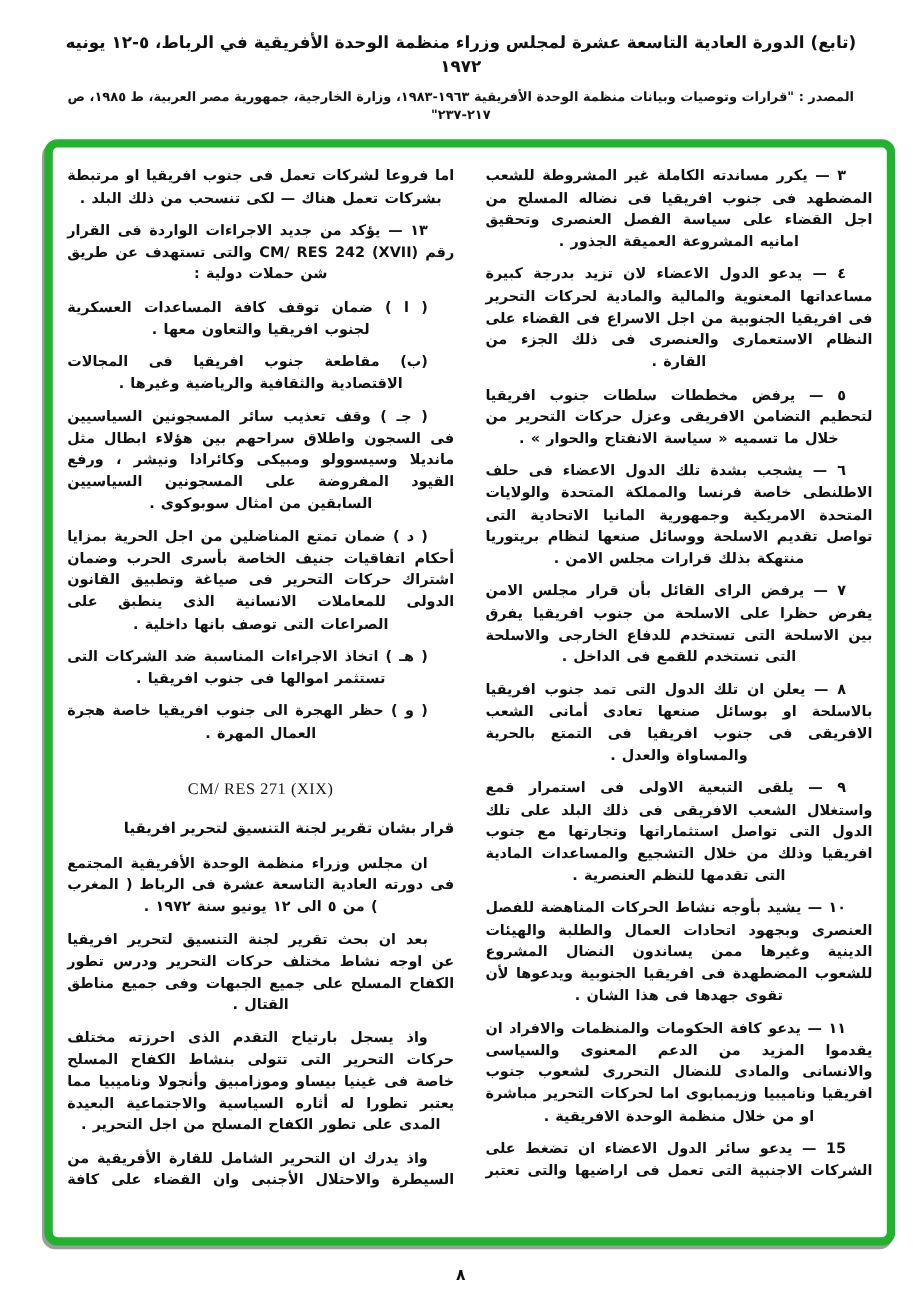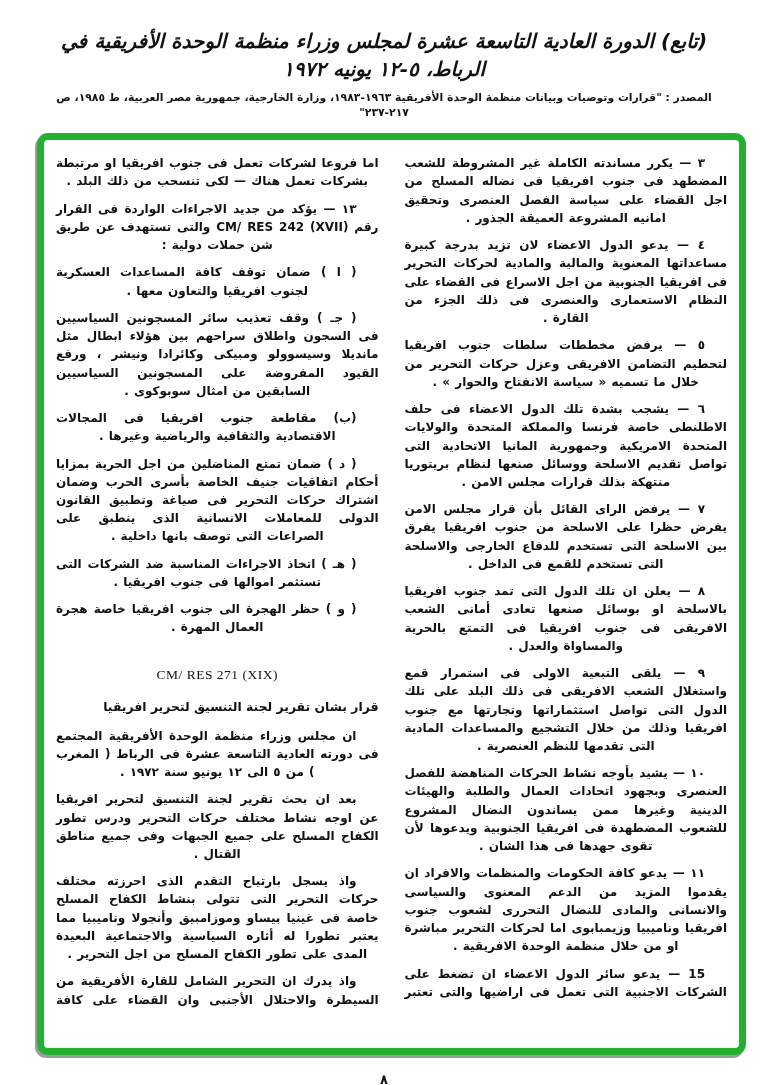--- a/index.html
+++ b/index.html
@@ -5,23 +5,22 @@
   html,body{margin:0;padding:0;}
   body{
     width:768px;height:1085px;overflow:hidden;background:#ffffff;
     font-family:"DejaVu Sans",sans-serif;color:#111;
     -webkit-font-smoothing:antialiased;
   }
   .page{position:relative;width:768px;height:1085px;background:#fff;}
   
   .header{padding-top:27px;text-align:center;}
   .header-title{
-    font-size:20px;font-weight:bold;letter-spacing:0;line-height:1.4;
+    font-size:14px;font-weight:bold;letter-spacing:0;line-height:1.4;
     padding:0 42px;
-    font-style:italic;
   }
   .header-source{
     margin-top:7px;font-size:10.8px;font-weight:bold;color:#141414;
     padding:0 30px;line-height:1.4;
   }
   
   .green-box{
     box-sizing:border-box;
     width:709px;min-height:922px;
     margin:13px 22px 0 37px;
@@ -78,22 +77,22 @@
       <p>٩ — يلقى التبعية الاولى فى استمرار قمع واستغلال الشعب الافريقى فى ذلك البلد على تلك الدول التى تواصل استثماراتها وتجارتها مع جنوب افريقيا وذلك من خلال التشجيع والمساعدات المادية التى تقدمها للنظم العنصرية .</p>
       <p>١٠ — يشيد بأوجه نشاط الحركات المناهضة للفصل العنصرى وبجهود اتحادات العمال والطلبة والهيئات الدينية وغيرها ممن يساندون النضال المشروع للشعوب المضطهدة فى افريقيا الجنوبية ويدعوها لأن تقوى جهدها فى هذا الشان .</p>
       <p>١١ — يدعو كافة الحكومات والمنظمات والافراد ان يقدموا المزيد من الدعم المعنوى والسياسى والانسانى والمادى للنضال التحررى لشعوب جنوب افريقيا وناميبيا وزيمبابوى اما لحركات التحرير مباشرة او من خلال منظمة الوحدة الافريقية .</p>
       <p class="cont">15 — يدعو سائر الدول الاعضاء ان تضغط على الشركات الاجنبية التى تعمل فى اراضيها والتى تعتبر</p>
     </section>
 
     <section class="col">
       <p class="no-indent">اما فروعا لشركات تعمل فى جنوب افريقيا او مرتبطة بشركات تعمل هناك — لكى تنسحب من ذلك البلد .</p>
       <p>١٣ — يؤكد من جديد الاجراءات الواردة فى القرار رقم CM/ RES 242 (XVII) والتى تستهدف عن طريق شن حملات دولية :</p>
       <p>( ا ) ضمان توقف كافة المساعدات العسكرية لجنوب افريقيا والتعاون معها .</p>
+      <p>(ب) مقاطعة جنوب افريقيا فى المجالات الاقتصادية والثقافية والرياضية وغيرها .</p>
       <p>( جـ ) وقف تعذيب سائر المسجونين السياسيين فى السجون واطلاق سراحهم بين هؤلاء ابطال مثل مانديلا وسيسوولو ومبيكى وكائرادا ونيشر ، ورفع القيود المفروضة على المسجونين السياسيين السابقين من امثال سوبوكوى .</p>
-      <p>(ب) مقاطعة جنوب افريقيا فى المجالات الاقتصادية والثقافية والرياضية وغيرها .</p>
       <p>( د ) ضمان تمتع المناضلين من اجل الحرية بمزايا أحكام اتفاقيات جنيف الخاصة بأسرى الحرب وضمان اشتراك حركات التحرير فى صياغة وتطبيق القانون الدولى للمعاملات الانسانية الذى ينطبق على الصراعات التى توصف بانها داخلية .</p>
       <p>( هـ ) اتخاذ الاجراءات المناسبة ضد الشركات التى تستثمر اموالها فى جنوب افريقيا .</p>
       <p>( و ) حظر الهجرة الى جنوب افريقيا خاصة هجرة العمال المهرة .</p>
 
       <div class="latin-code">CM/ RES 271 (XIX)</div>
       <div class="res-title">قرار بشان تقرير لجنة التنسيق لتحرير افريقيا</div>
 
       <p>ان مجلس وزراء منظمة الوحدة الأفريقية المجتمع فى دورته العادية التاسعة عشرة فى الرباط ( المغرب ) من ٥ الى ١٢ يونيو سنة ١٩٧٢ .</p>
       <p>بعد ان بحث تقرير لجنة التنسيق لتحرير افريقيا عن اوجه نشاط مختلف حركات التحرير ودرس تطور الكفاح المسلح على جميع الجبهات وفى جميع مناطق القتال .</p>
       <p>واذ يسجل بارتياح التقدم الذى احرزته مختلف حركات التحرير التى تتولى بنشاط الكفاح المسلح خاصة فى غينيا بيساو وموزامبيق وأنجولا وناميبيا مما يعتبر تطورا له أثاره السياسية والاجتماعية البعيدة المدى على تطور الكفاح المسلح من اجل التحرير .</p>

